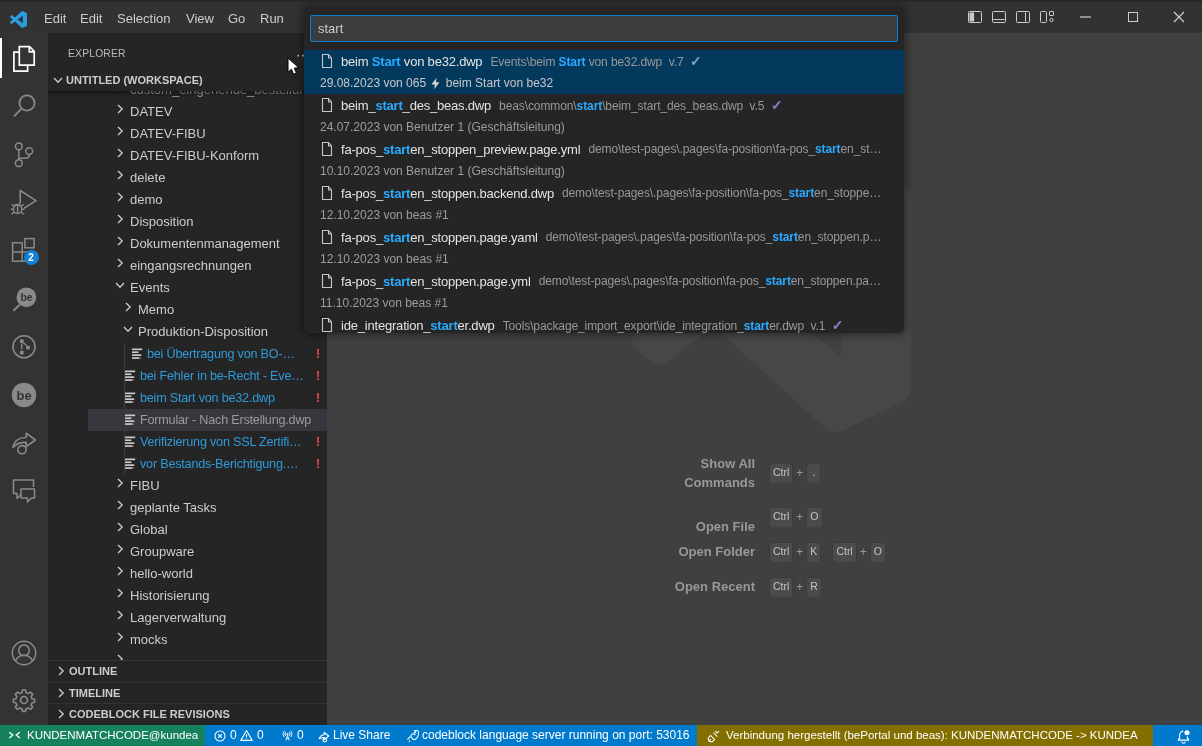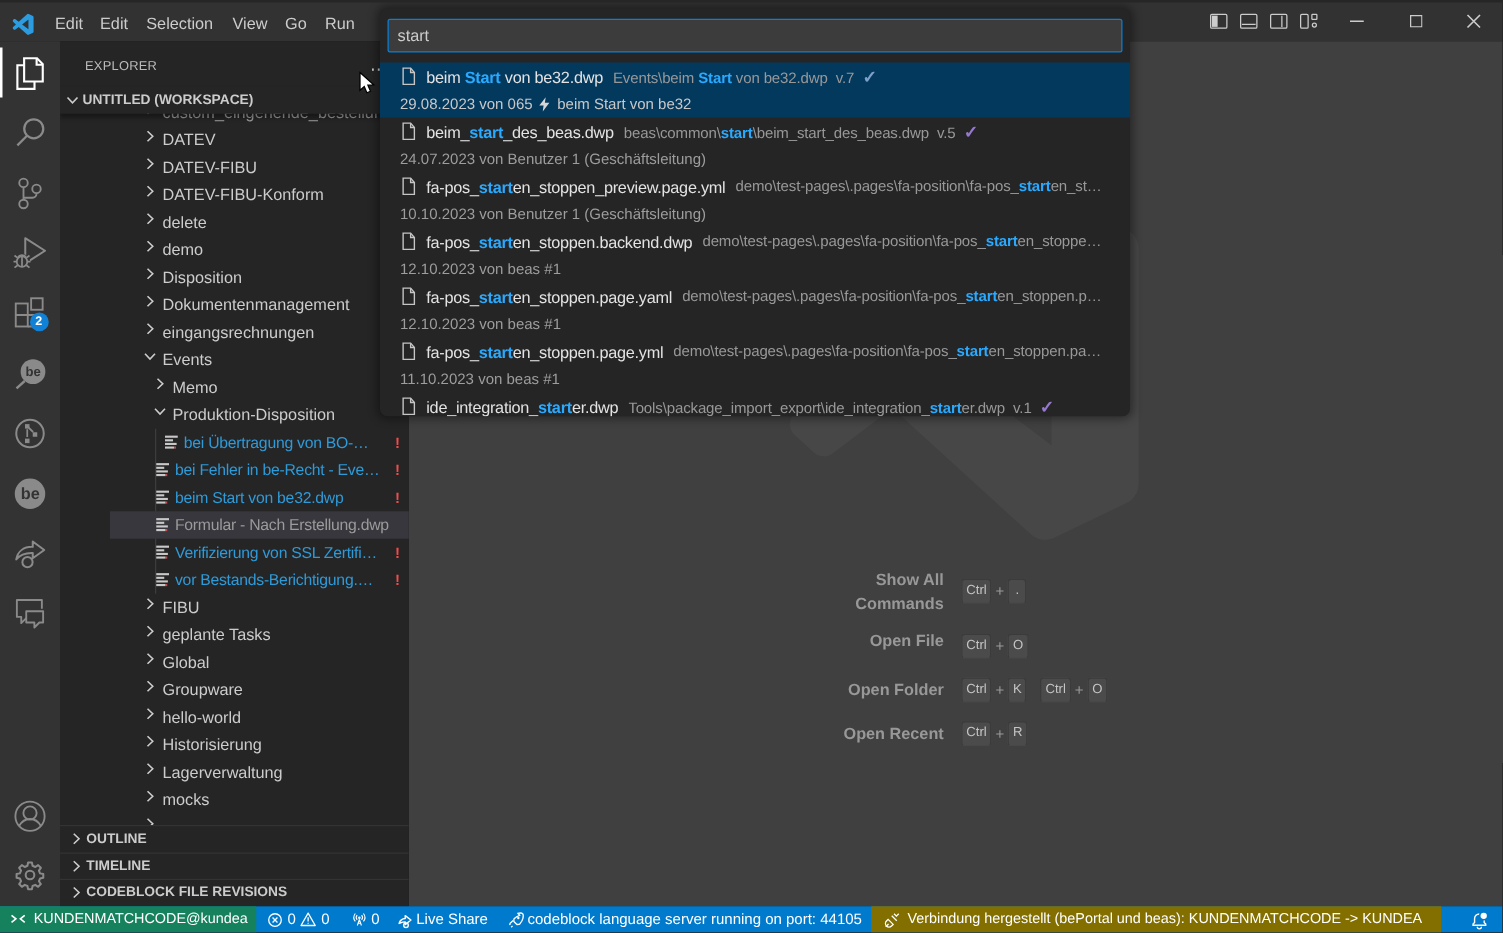--- a/index.html
+++ b/index.html
@@ -73,21 +73,21 @@
 <svg id="watermark" width="279" height="280" viewBox="0 0 100 100">
         <path fill="#ffffff" fill-rule="evenodd" d="M70.9119 99.3171C72.4869 99.9307 74.2828 99.8914 75.8725 99.1264L96.4608 89.2197C98.6242 88.1787 100 85.9892 100 83.5872V16.4133C100 14.0113 98.6243 11.8218 96.4609 10.7808L75.8725 0.873756C73.7862 -0.130129 71.3446 0.11576 69.5135 1.44695C69.252 1.63711 69.0028 1.84943 68.769 2.08341L29.3551 38.0415L12.1872 25.0096C10.589 23.7965 8.35363 23.8959 6.86933 25.2461L1.36303 30.2549C-0.452552 31.9064 -0.454633 34.7627 1.35853 36.417L16.2471 50.0001L1.35853 63.5832C-0.454633 65.2374 -0.452552 68.0938 1.36303 69.7453L6.86933 74.7541C8.35363 76.1043 10.589 76.2037 12.1872 74.9905L29.3551 61.9587L68.769 97.9167C69.3925 98.5406 70.1246 99.0104 70.9119 99.3171ZM75.0152 27.2989L45.1091 50.0001L75.0152 72.7012V27.2989Z"></path>
       </svg>
 <div id="shortcuts">
 <div class="sc-label" style="top:421px">Show All<br>Commands</div>
         <div class="sc-keys" style="top:430px">
           <span class="key">Ctrl</span>
           <span class="plus">+</span>
           <span class="key">.</span>
         </div>
-<div class="sc-label" style="top:470px">Open File</div>
+<div class="sc-label" style="top:484px">Open File</div>
         <div class="sc-keys" style="top:474px">
           <span class="key">Ctrl</span>
           <span class="plus">+</span>
           <span class="key">O</span>
         </div>
 <div class="sc-label" style="top:509px">Open Folder</div>
         <div class="sc-keys" style="top:509px">
           <span class="key">Ctrl</span>
           <span class="plus">+</span>
           <span class="key">K</span>
@@ -574,21 +574,21 @@
         </svg>
       </span>
       <span class="st" style="left:333px">Live Share</span>
 <span style="position:absolute;left:406px;top:4px">
         <svg width="14" height="14" viewBox="0 0 16 16" fill="none" stroke="#ffffff" stroke-width="1.2">
           <path d="M9.4 1.9c2.3-.5 3.9-.2 4.4.3.5.5.8 2.1.3 4.4-.4 1.9-1.5 3.6-2.9 5l-.4.4-2.2.1-1.4-1.4-1.4-1.4.1-2.2.4-.4c1.4-1.4 3.1-2.5 5-2.9z" stroke-linejoin="round"></path>
           <circle cx="9.9" cy="6.1" r="1.1" fill="#fff" stroke="none"></circle>
           <path d="M5.1 8.5L2 11.5M4.6 13.4l-1.2 1.2M2.7 11.4l-1 1"></path>
         </svg>
       </span>
-      <span class="st" style="left:422px">codeblock language server running on port: 44105</span>
+      <span class="st" style="left:422px">codeblock language server running on port: 53016</span>
 <div class="st" style="left:697px;width:456px;background:#836f00;">
   <span style="position:absolute;left:10px;top:4px">
           <svg width="14" height="14" viewBox="0 0 16 16" fill="none" stroke="#ffffff" stroke-width="1.2">
             <path d="M1.8 14.2l2.6-2.6"></path>
             <path d="M4 7.4l4.6 4.6-1.5 1.5a3.25 3.25 0 01-4.6-4.6z" fill="none"></path>
             <path d="M7.3 4.1l4.6 4.6M9.4 2.3L12 4.9M13.7 2.3l-2.4 2.4"></path>
           </svg>
         </span>
   <span style="position:absolute;left:29px;font-size:11.5px">Verbindung hergestellt (bePortal und beas): KUNDENMATCHCODE -&gt; KUNDEA</span>
 </div>

